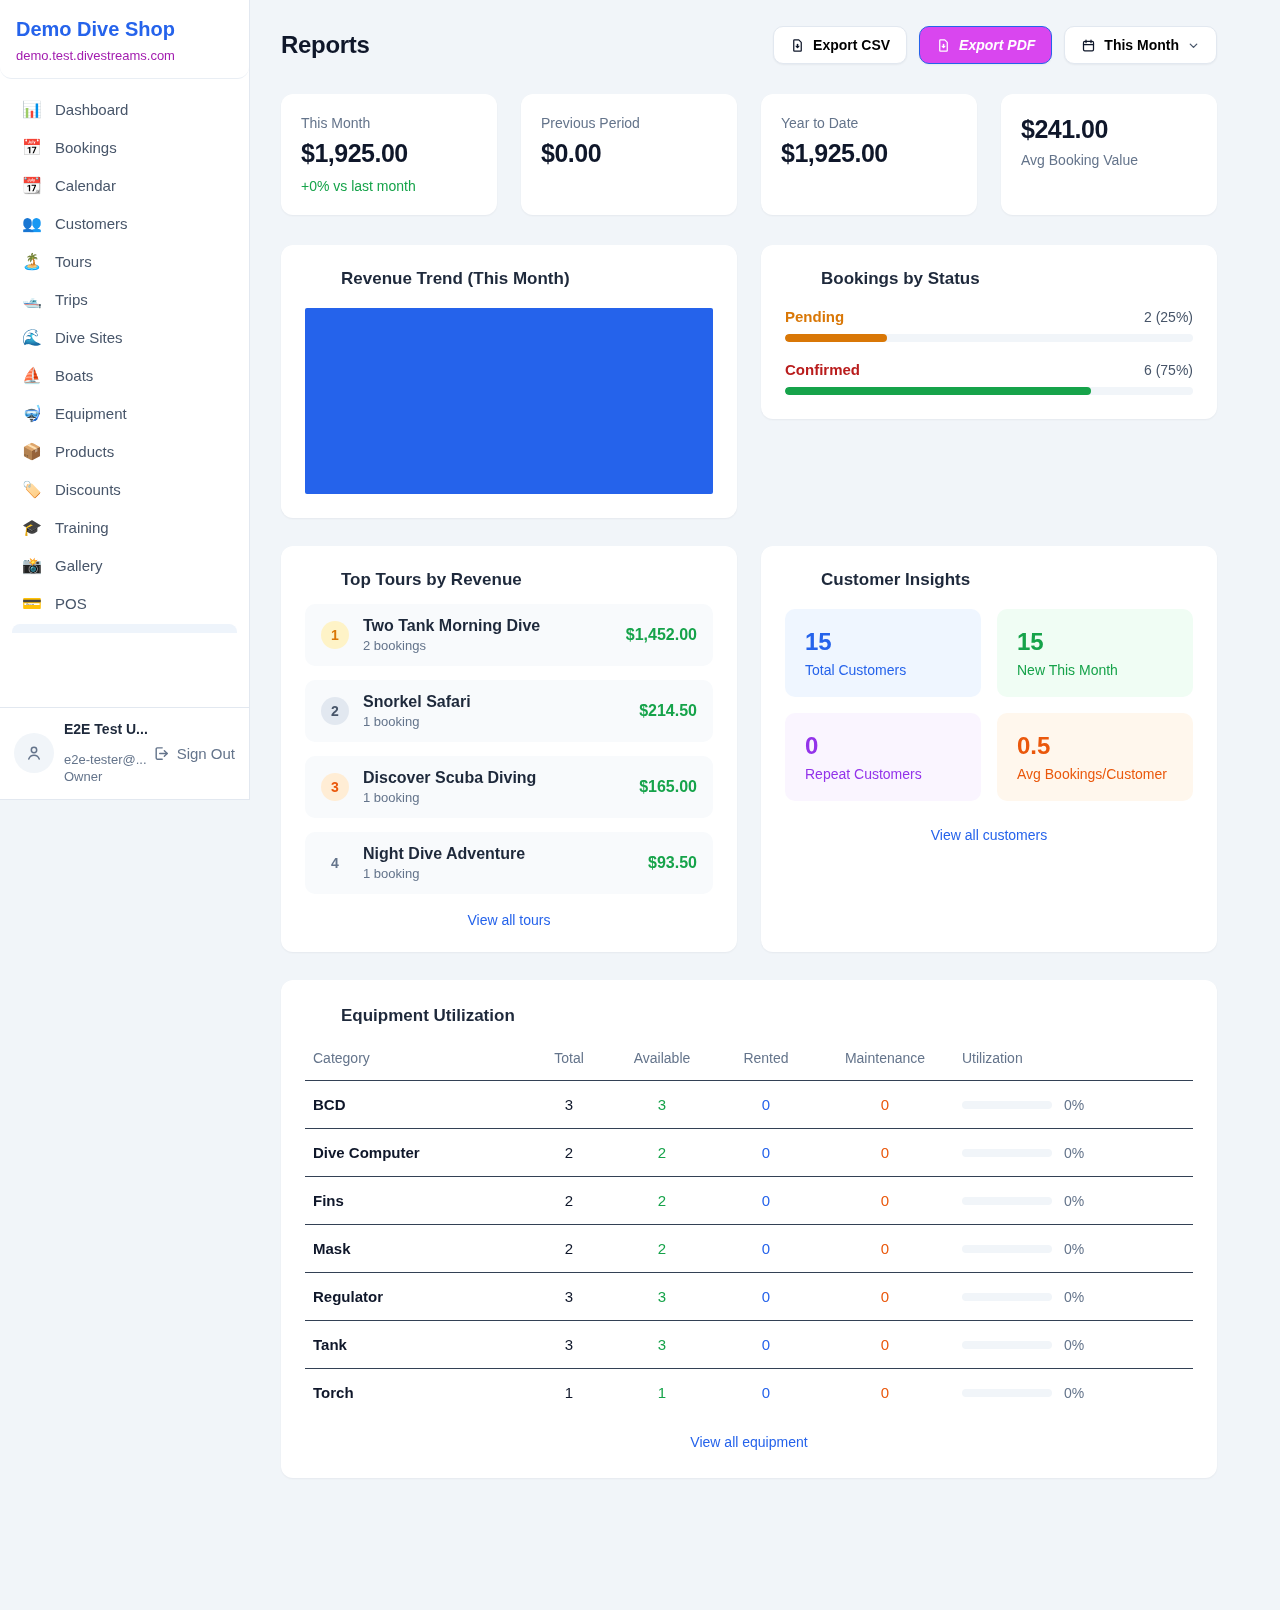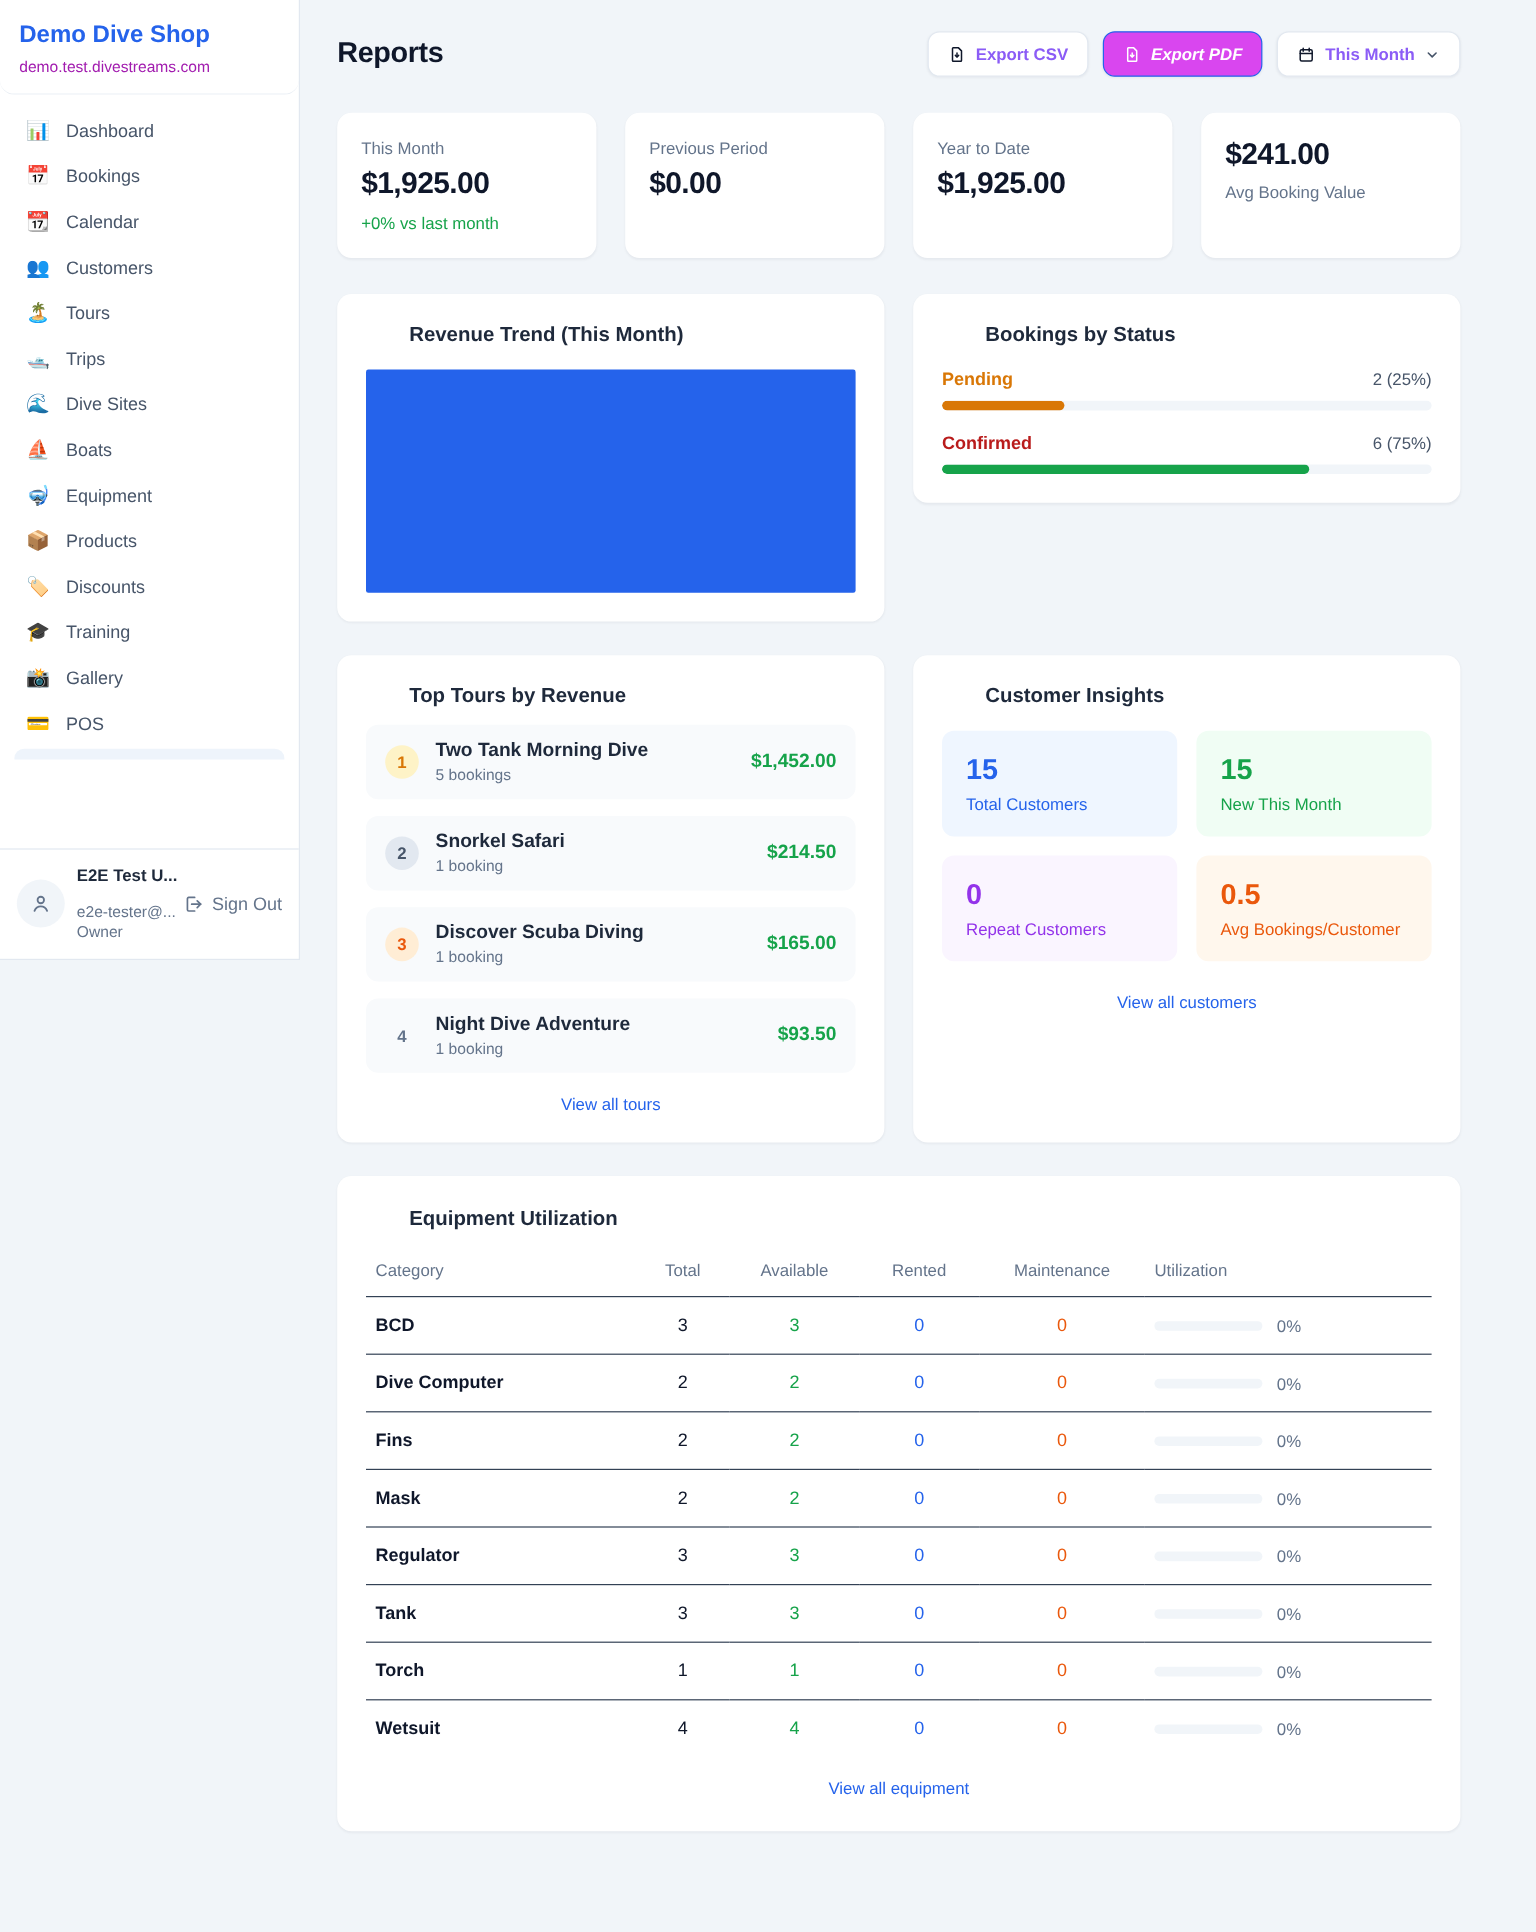--- a/index.html
+++ b/index.html
@@ -48,21 +48,21 @@
     color: #64748b; font-size: 15px; cursor: pointer; flex: none; }
   
   .main { margin-left: 250px; padding: 26px 63px 40px 31px; }
   .page-header { display: flex; align-items: center; justify-content: space-between; margin-bottom: 30px; }
   .page-title { font-size: 24px; font-weight: bold; letter-spacing: -0.3px; }
   .header-actions { display: flex; gap: 12px; }
   .btn {
     display: inline-flex; align-items: center; gap: 8px;
     padding: 10px 16px; border-radius: 10px;
     background: #fff; border: 1px solid #e2e8f0;
-    font-size: 14px; font-weight: bold; color: #8b5cf6;
+    font-size: 14px; font-weight: bold; color: #000000;
     box-shadow: 0 1px 2px rgba(15,23,42,.05); cursor: pointer;
     font-family: inherit;
   }
   .btn-primary { background: #d946ef; border-color: #2563eb; color: #fff; font-style: italic; }
   .btn svg { display: block; }
   
   .card { background: #fff; border-radius: 12px; box-shadow: 0 1px 2px rgba(15,23,42,.05); }
   .stats-grid { display: grid; grid-template-columns: repeat(4, 1fr); gap: 24px; margin-bottom: 30px; }
   .stat-card { padding: 21px 20px; }
   .stat-label { font-size: 14px; color: #64748b; margin-bottom: 8px; }
@@ -297,21 +297,21 @@
   </div>
 
   <div class="two-col">
     <div class="card card-pad">
       <div class="card-title">Top Tours by Revenue</div>
 
       <div class="tour-row">
         <span class="rank-badge" style="background: rgb(254, 243, 199); color: rgb(217, 119, 6);">1</span>
         <span>
           <div class="tour-name">Two Tank Morning Dive</div>
-          <div class="tour-bookings">5 bookings</div>
+          <div class="tour-bookings">2 bookings</div>
         </span>
         <span class="tour-amount">$1,452.00</span>
       </div>
       <div class="tour-row">
         <span class="rank-badge" style="background: rgb(226, 232, 240); color: rgb(71, 85, 105);">2</span>
         <span>
           <div class="tour-name">Snorkel Safari</div>
           <div class="tour-bookings">1 booking</div>
         </span>
         <span class="tour-amount">$214.50</span>
@@ -480,33 +480,18 @@
           <td class="num maint">0</td>
           <td>
               <div class="util-cell">
                 <div class="util-track">
                   <div class="util-fill" style="width: 0%;"></div>
                 </div>
                 <span class="util-pct">0%</span>
               </div>
             </td>
         </tr>
-        <tr>
-          <td class="cat">Wetsuit</td>
-          <td class="num">4</td>
-          <td class="num avail">4</td>
-          <td class="num rent">0</td>
-          <td class="num maint">0</td>
-          <td>
-              <div class="util-cell">
-                <div class="util-track">
-                  <div class="util-fill" style="width: 0%;"></div>
-                </div>
-                <span class="util-pct">0%</span>
-              </div>
-            </td>
-        </tr>
       </tbody>
     </table>
     <a class="view-link">View all equipment</a>
   </div>
 
 </main>
 
 </body></html>

